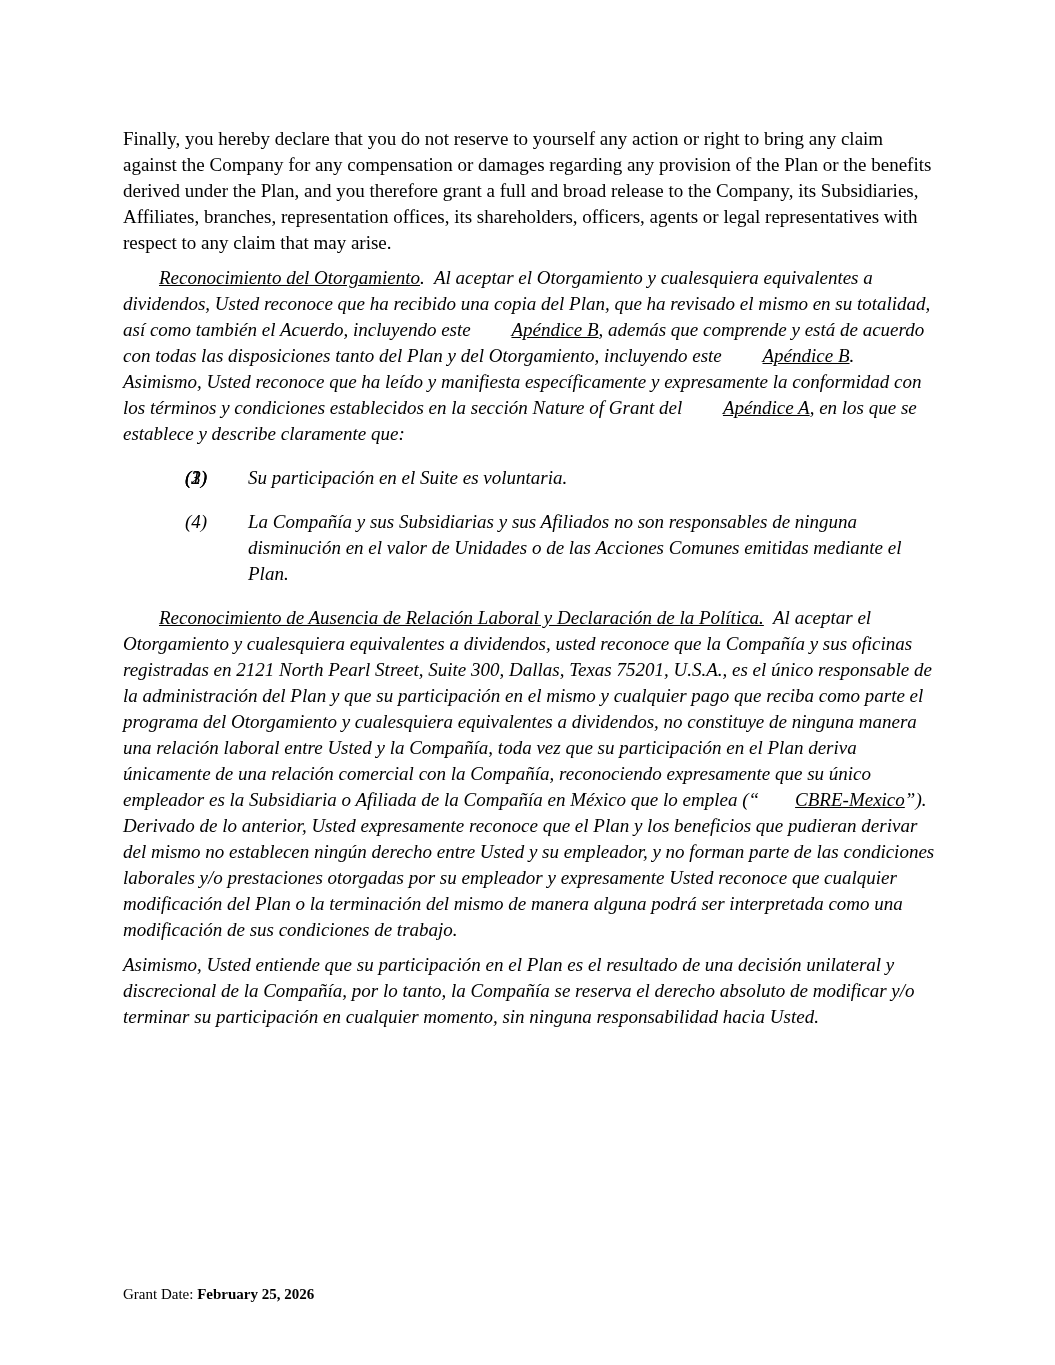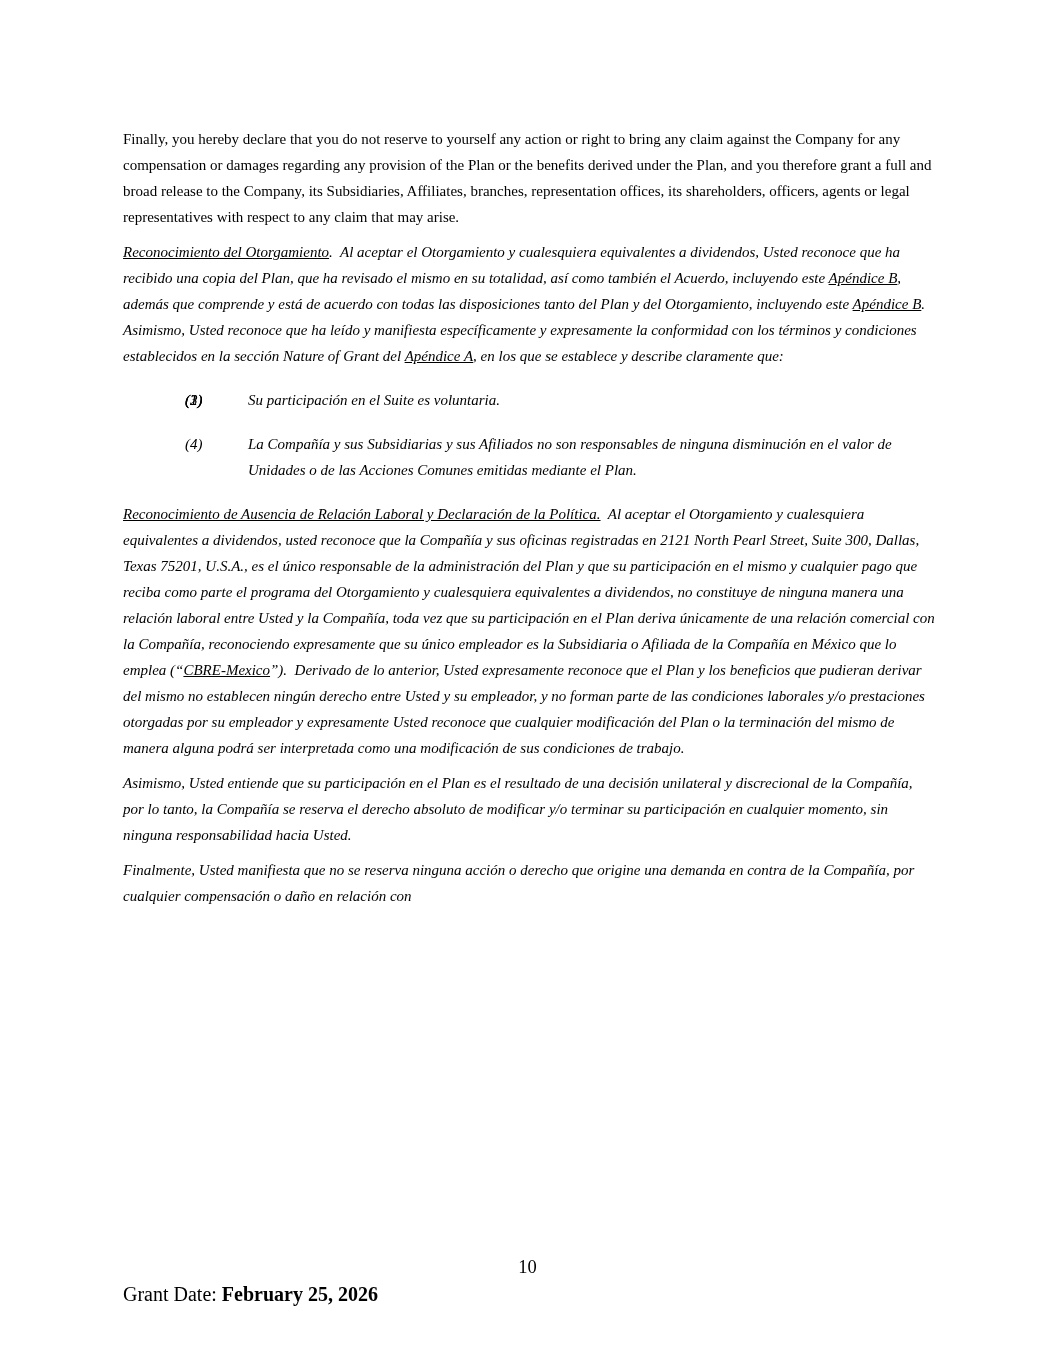--- a/index.html
+++ b/index.html
@@ -14,29 +14,29 @@
     background: #ffffff;
     color: #000000;
     font-family: "Liberation Serif", serif;
     overflow: hidden;
   }
   .content {
     position: absolute;
     left: 123px;
     top: 126px;
     width: 814px;
-    font-size: 15px;
+    font-size: 19px;
     line-height: 26px;
   }
   .para {
     margin: 0 0 9px 0;
     white-space: pre-wrap;
   }
   .italic { font-style: italic; }
-  .u { text-decoration: underline; }
+  .u { text-decoration: underline; margin-left: 36px; }
   .doc-list {
     list-style: none;
     margin: 0;
     padding: 0;
     font-style: italic;
   }
   .doc-list li {
     position: relative;
     padding-left: 125px;
     margin-bottom: 18px;
@@ -54,21 +54,21 @@
     left: 0;
     width: 100%;
     text-align: center;
     font-size: 18.5px;
     line-height: 26px;
   }
   .grant-date {
     position: absolute;
     top: 1281px;
     left: 123px;
-    font-size: 20px;
+    font-size: 15px;
     line-height: 26px;
     white-space: pre-wrap;
   }
   .grant-date .date-bold { font-weight: bold; }
 </style>
 </head>
 <body>
 
 <div class="page">
 
@@ -82,21 +82,19 @@
       <li><span class="num">(1)</span></li>
       <li><span class="num">(2)</span></li>
       <li><span class="num">(3)</span><span>Su participación en el Suite es voluntaria.</span></li>
       <li><span class="num">(4)</span><span>La Compañía y sus Subsidiarias y sus Afiliados no son responsables de ninguna disminución en el valor de Unidades o de las Acciones Comunes emitidas mediante el Plan.</span></li>
     </ol>
 
     <p class="para italic"><span class="u">Reconocimiento de Ausencia de Relación Laboral y Declaración de la Política.</span><span>  Al aceptar el Otorgamiento y cualesquiera equivalentes a dividendos, usted reconoce que la Compañía y sus oficinas registradas en 2121 North Pearl Street, Suite 300, Dallas, Texas 75201, U.S.A., es el único responsable de la administración del Plan y que su participación en el mismo y cualquier pago que reciba como parte el programa del Otorgamiento y cualesquiera equivalentes a dividendos, no constituye de ninguna manera una relación laboral entre Usted y la Compañía, toda vez que su participación en el Plan deriva únicamente de una relación comercial con la Compañía, reconociendo expresamente que su único empleador es la Subsidiaria o Afiliada de la Compañía en México que lo emplea (“</span><span class="u">CBRE-Mexico</span><span>”).  Derivado de lo anterior, Usted expresamente reconoce que el Plan y los beneficios que pudieran derivar del mismo no establecen ningún derecho entre Usted y su empleador, y no forman parte de las condiciones laborales y/o prestaciones otorgadas por su empleador y expresamente Usted reconoce que cualquier modificación del Plan o la terminación del mismo de manera alguna podrá ser interpretada como una modificación de sus condiciones de trabajo.</span></p>
 
     <p class="para italic">Asimismo, Usted entiende que su participación en el Plan es el resultado de una decisión unilateral y discrecional de la Compañía, por lo tanto, la Compañía se reserva el derecho absoluto de modificar y/o terminar su participación en cualquier momento, sin ninguna responsabilidad hacia Usted.</p>
 
-    <p class="para italic">Finalmente, Usted manifiesta que no se reserva ninguna acción o derecho que origine una demanda en contra de la Compañía, por cualquier compensación o daño en relación con</p>
 
   </div>
 
-  <div class="page-number">10</div>
 
   <div class="grant-date"><span>Grant Date: </span><span class="date-bold">February 25, 2026</span></div>
 
 </div>
 
 </body></html>

